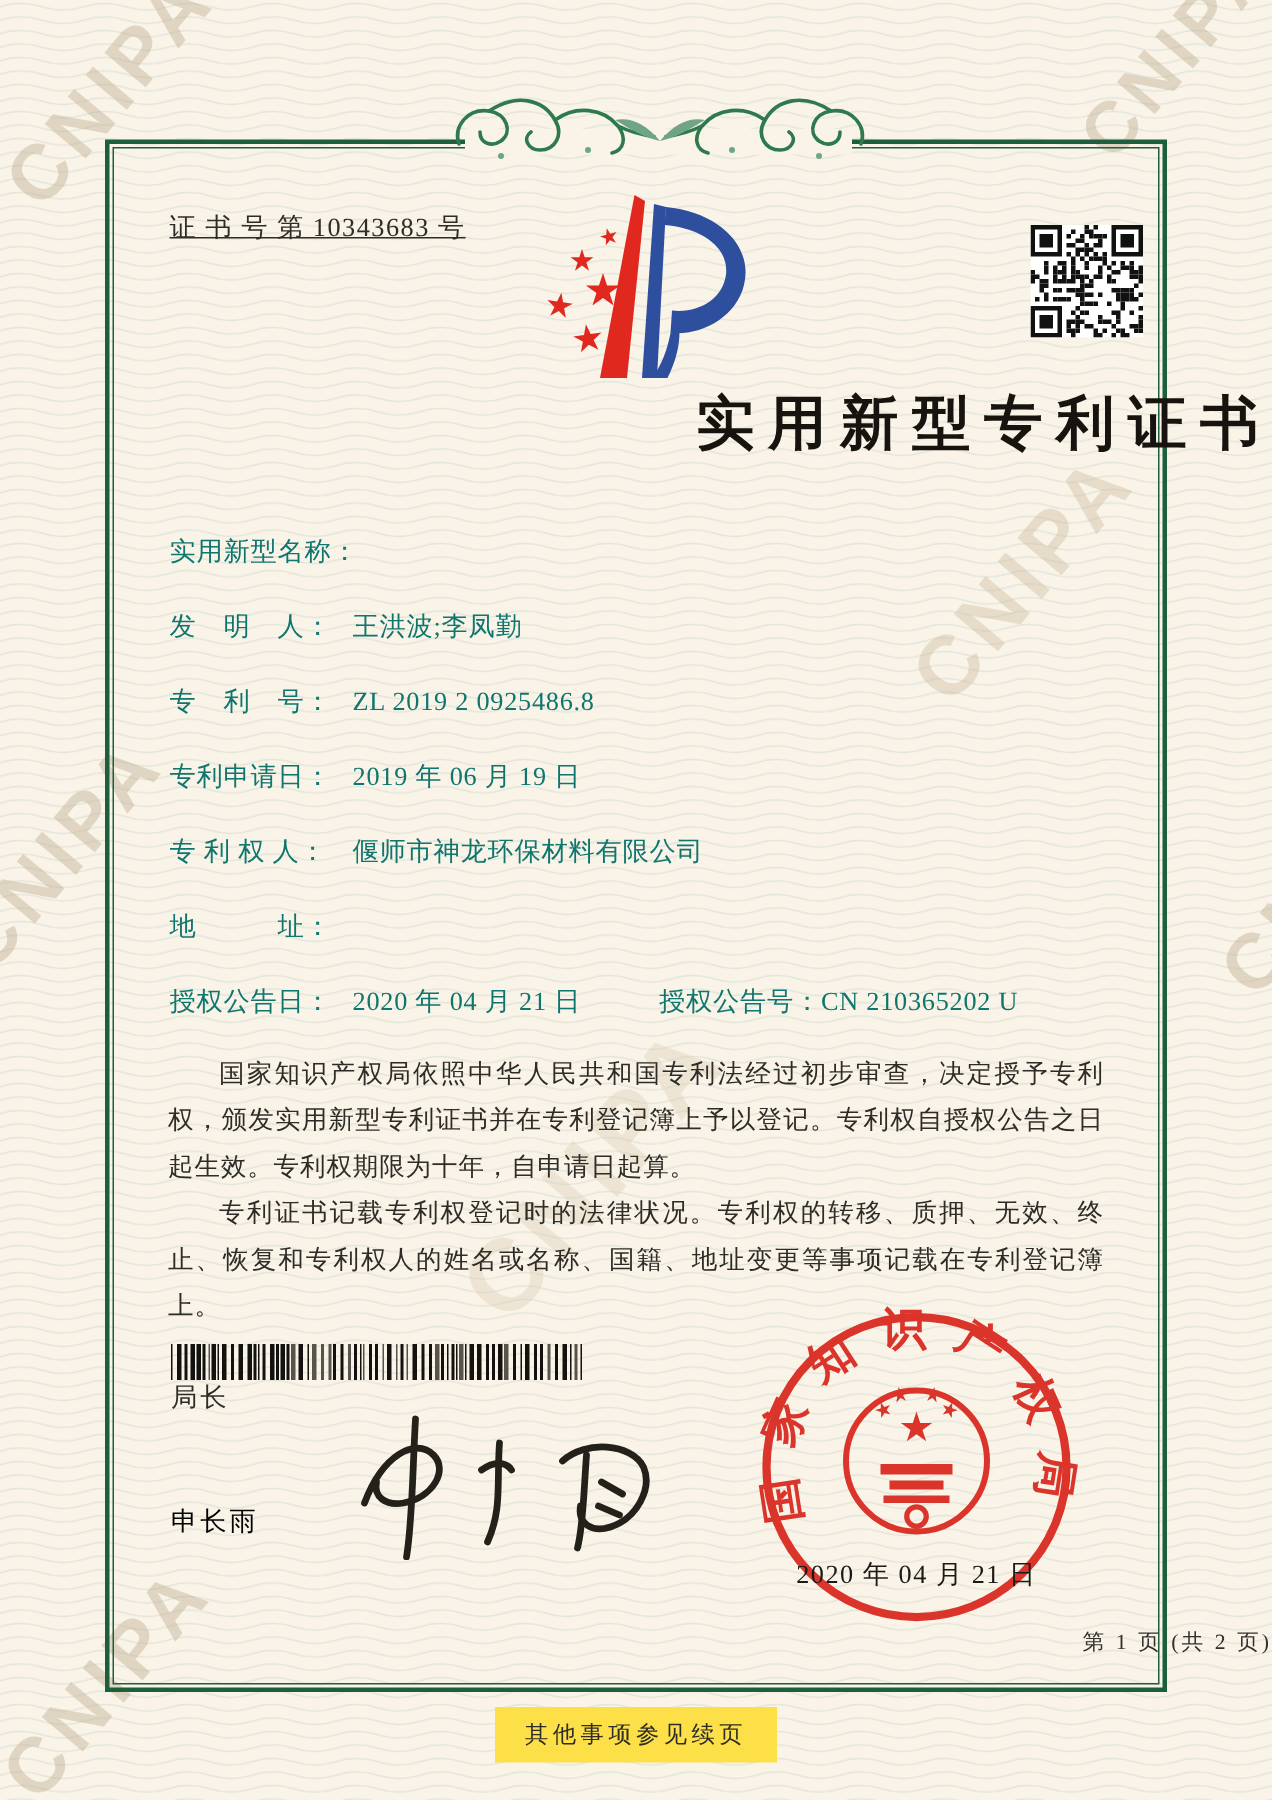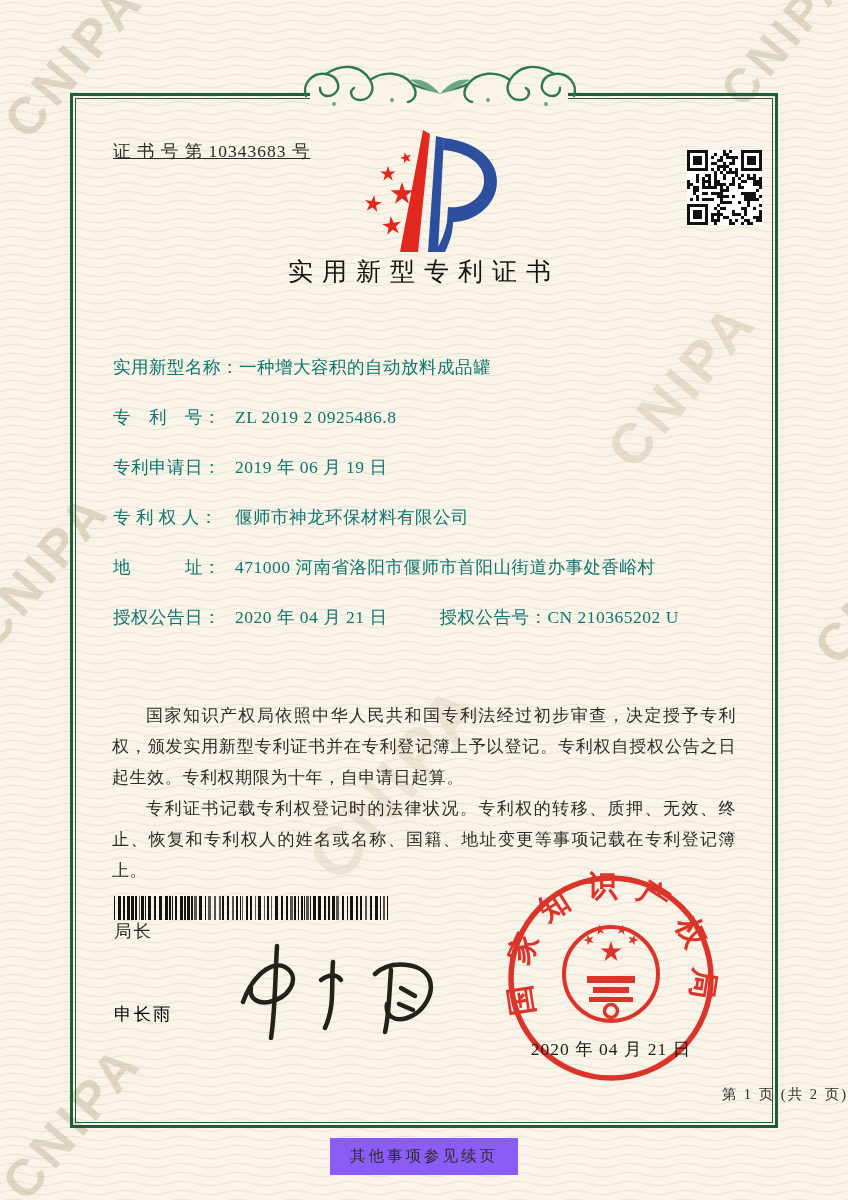--- a/index.html
+++ b/index.html
@@ -10,42 +10,42 @@
   .wm{position:absolute;z-index:1;font-family:"Liberation Sans",sans-serif;font-weight:700;
       letter-spacing:5px;color:rgba(189,172,140,.42);transform:rotate(-50deg);user-select:none;}
   .frame{position:absolute;left:70px;top:93px;width:708px;height:1035px;
          border:3px solid #1d5e3c;box-sizing:border-box;z-index:2;}
   .frame-in{position:absolute;inset:2px;border:1px solid #1d5e3c;}
   .orn-mask{position:absolute;left:310px;top:86px;width:258px;height:17px;background:#f9f3e8;z-index:3;}
   .ornament{position:absolute;left:300px;top:56px;z-index:4;}
   .cert-no{position:absolute;left:113px;top:139px;z-index:5;font-size:17.5px;letter-spacing:1px;color:#2e2c27;text-decoration:underline;}
   .logo{position:absolute;left:344px;top:128px;z-index:5;}
   .qr{position:absolute;left:687px;top:150px;z-index:5;width:75px;height:75px;}
-  .title{position:absolute;left:0;top:255px;width:848px;z-index:5;text-align:center;
-         font-size:25px;font-weight:400;letter-spacing:9px;color:#17140f;}
+  .title{position:absolute;left:0;top:255px;width:848px;z-index:5;text-align:right;
+         font-size:39px;font-weight:700;letter-spacing:9px;color:#17140f;}
   .fields{position:absolute;left:113px;top:356px;width:645px;z-index:5;}
   .frow{display:flex;height:50px;align-items:flex-start;font-size:17.5px;line-height:22px;
         color:#0f766e;letter-spacing:.5px;}
   .flabel{display:inline-block;min-width:122px;white-space:pre;}
   .fvalue{white-space:pre;}
   .flabel2{white-space:pre;margin-left:52px;}
   .paras{position:absolute;left:112px;top:700px;width:624px;z-index:5;}
   .para{margin:0;font-size:17px;line-height:31px;text-indent:2em;text-align:justify;
         color:#2e2c27;letter-spacing:.6px;}
   .barcode{position:absolute;left:114px;top:896px;z-index:5;}
   .director-title{position:absolute;left:114px;top:919px;z-index:5;font-size:17.5px;letter-spacing:2px;color:#2e2c27;}
   .director-name{position:absolute;left:114px;top:1002px;z-index:5;font-size:17.5px;letter-spacing:2px;color:#000000;}
   .signature{position:absolute;left:225px;top:940px;z-index:5;}
   .seal{position:absolute;left:503px;top:870px;z-index:6;opacity:.92;}
   .seal-date{position:absolute;left:500px;top:1037px;width:222px;z-index:7;text-align:center;
              font-size:17.5px;letter-spacing:1px;color:#1c1a16;}
   .page-info{position:absolute;left:0;top:1085px;width:848px;z-index:5;text-align:right;
              font-size:14.5px;letter-spacing:2px;color:#33312c;}
   .note-box{position:absolute;left:50%;top:1138px;transform:translateX(-50%);z-index:5;
-            background:#8b5cf6;padding:8px 20px;font-size:15.5px;letter-spacing:3px;color:#2e2c27;}
+            background:#fde047;padding:8px 20px;font-size:15.5px;letter-spacing:3px;color:#2e2c27;}
 </style>
 </head>
 <body>
 
 <div class="page">
 
   <svg class="waves" width="848" height="1200" aria-hidden="true">
     <defs>
       <pattern id="wv" width="56" height="9" patternUnits="userSpaceOnUse">
         <path d="M0,4.5 Q14,0 28,4.5 T56,4.5" fill="none" stroke="#c7d3c4" stroke-width="1"></path>
@@ -305,37 +305,39 @@
         <rect x="0" y="54" width="21" height="21" fill="#111"></rect>
         <rect x="3" y="57" width="15" height="15" fill="#fff"></rect>
         <rect x="6" y="60" width="9" height="9" fill="#111"></rect>
       </svg></div>
 
   <div class="title">实用新型专利证书</div>
 
   <div class="fields">
     <div class="frow">
       <span class="flabel">实用新型名称：</span>
-      <span class="fvalue">一种增大容积的自动放料成品罐</span>
+    </div>
+    <div class="frow">
+      <span class="flabel">发　明　人：</span>
+      <span class="fvalue">王洪波;李凤勤</span>
     </div>
     <div class="frow">
       <span class="flabel">专　利　号：</span>
       <span class="fvalue">ZL 2019 2 0925486.8</span>
     </div>
     <div class="frow">
       <span class="flabel">专利申请日：</span>
       <span class="fvalue">2019 年 06 月 19 日</span>
     </div>
     <div class="frow">
       <span class="flabel">专 利 权 人：</span>
       <span class="fvalue">偃师市神龙环保材料有限公司</span>
     </div>
     <div class="frow">
       <span class="flabel">地　　　址：</span>
-      <span class="fvalue">471000 河南省洛阳市偃师市首阳山街道办事处香峪村</span>
     </div>
     <div class="frow">
       <span class="flabel">授权公告日：</span>
       <span class="fvalue">2020 年 04 月 21 日</span>
       <span class="flabel2">授权公告号：</span>
       <span class="fvalue">CN 210365202 U</span>
     </div>
   </div>
 
   <div class="paras">

